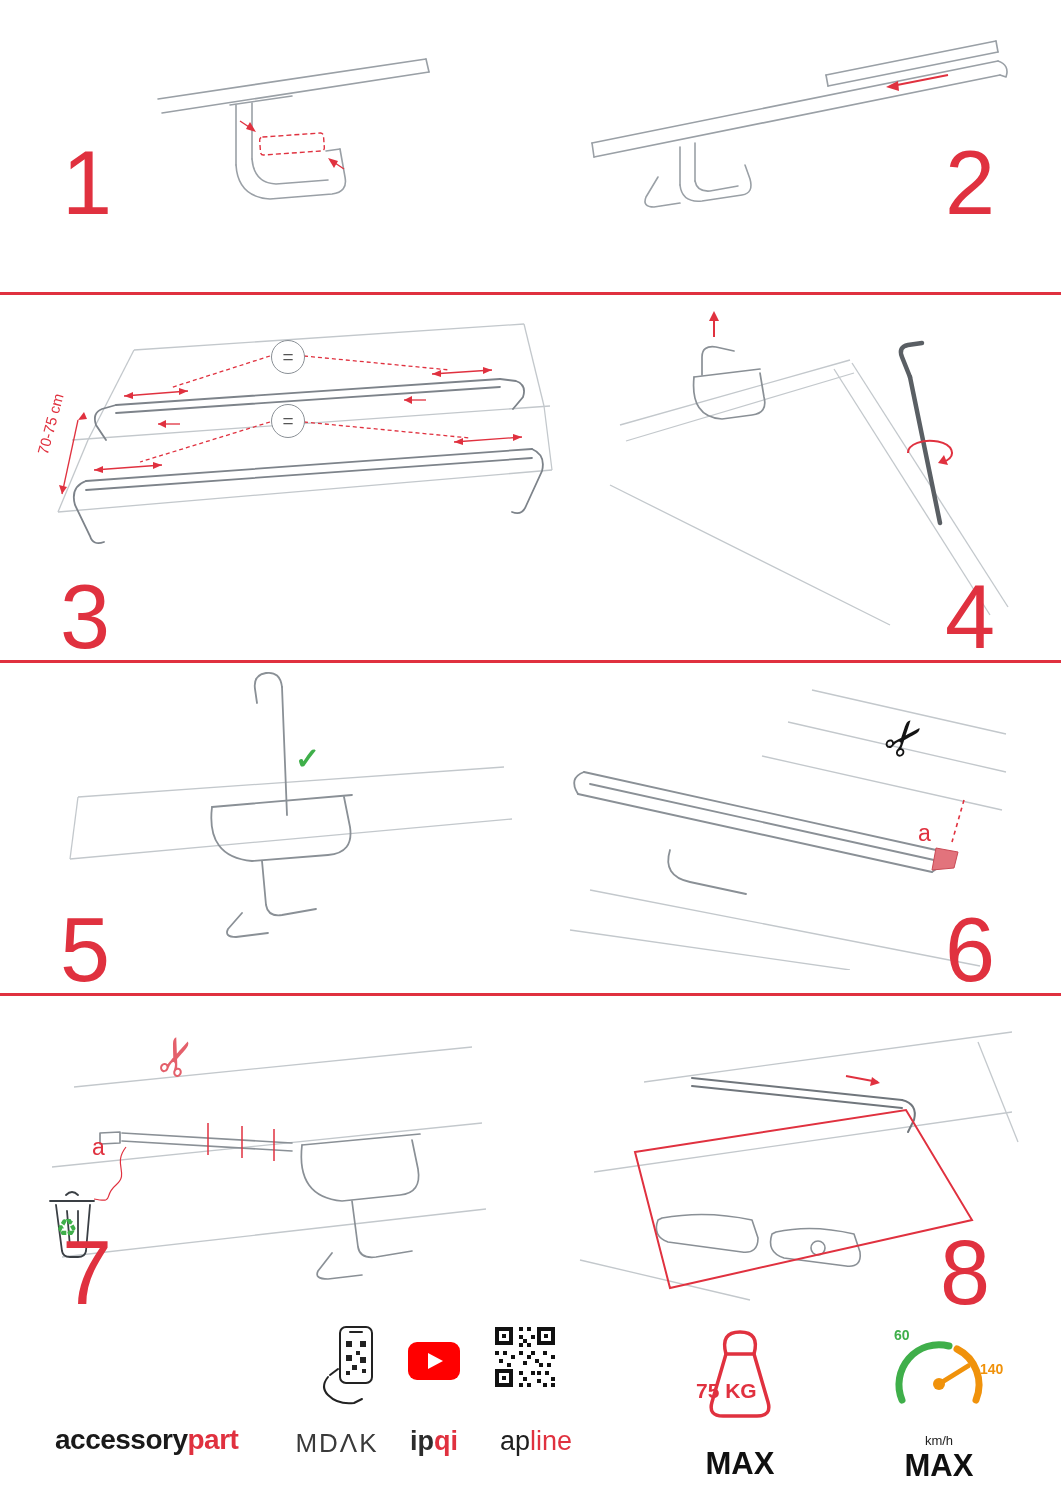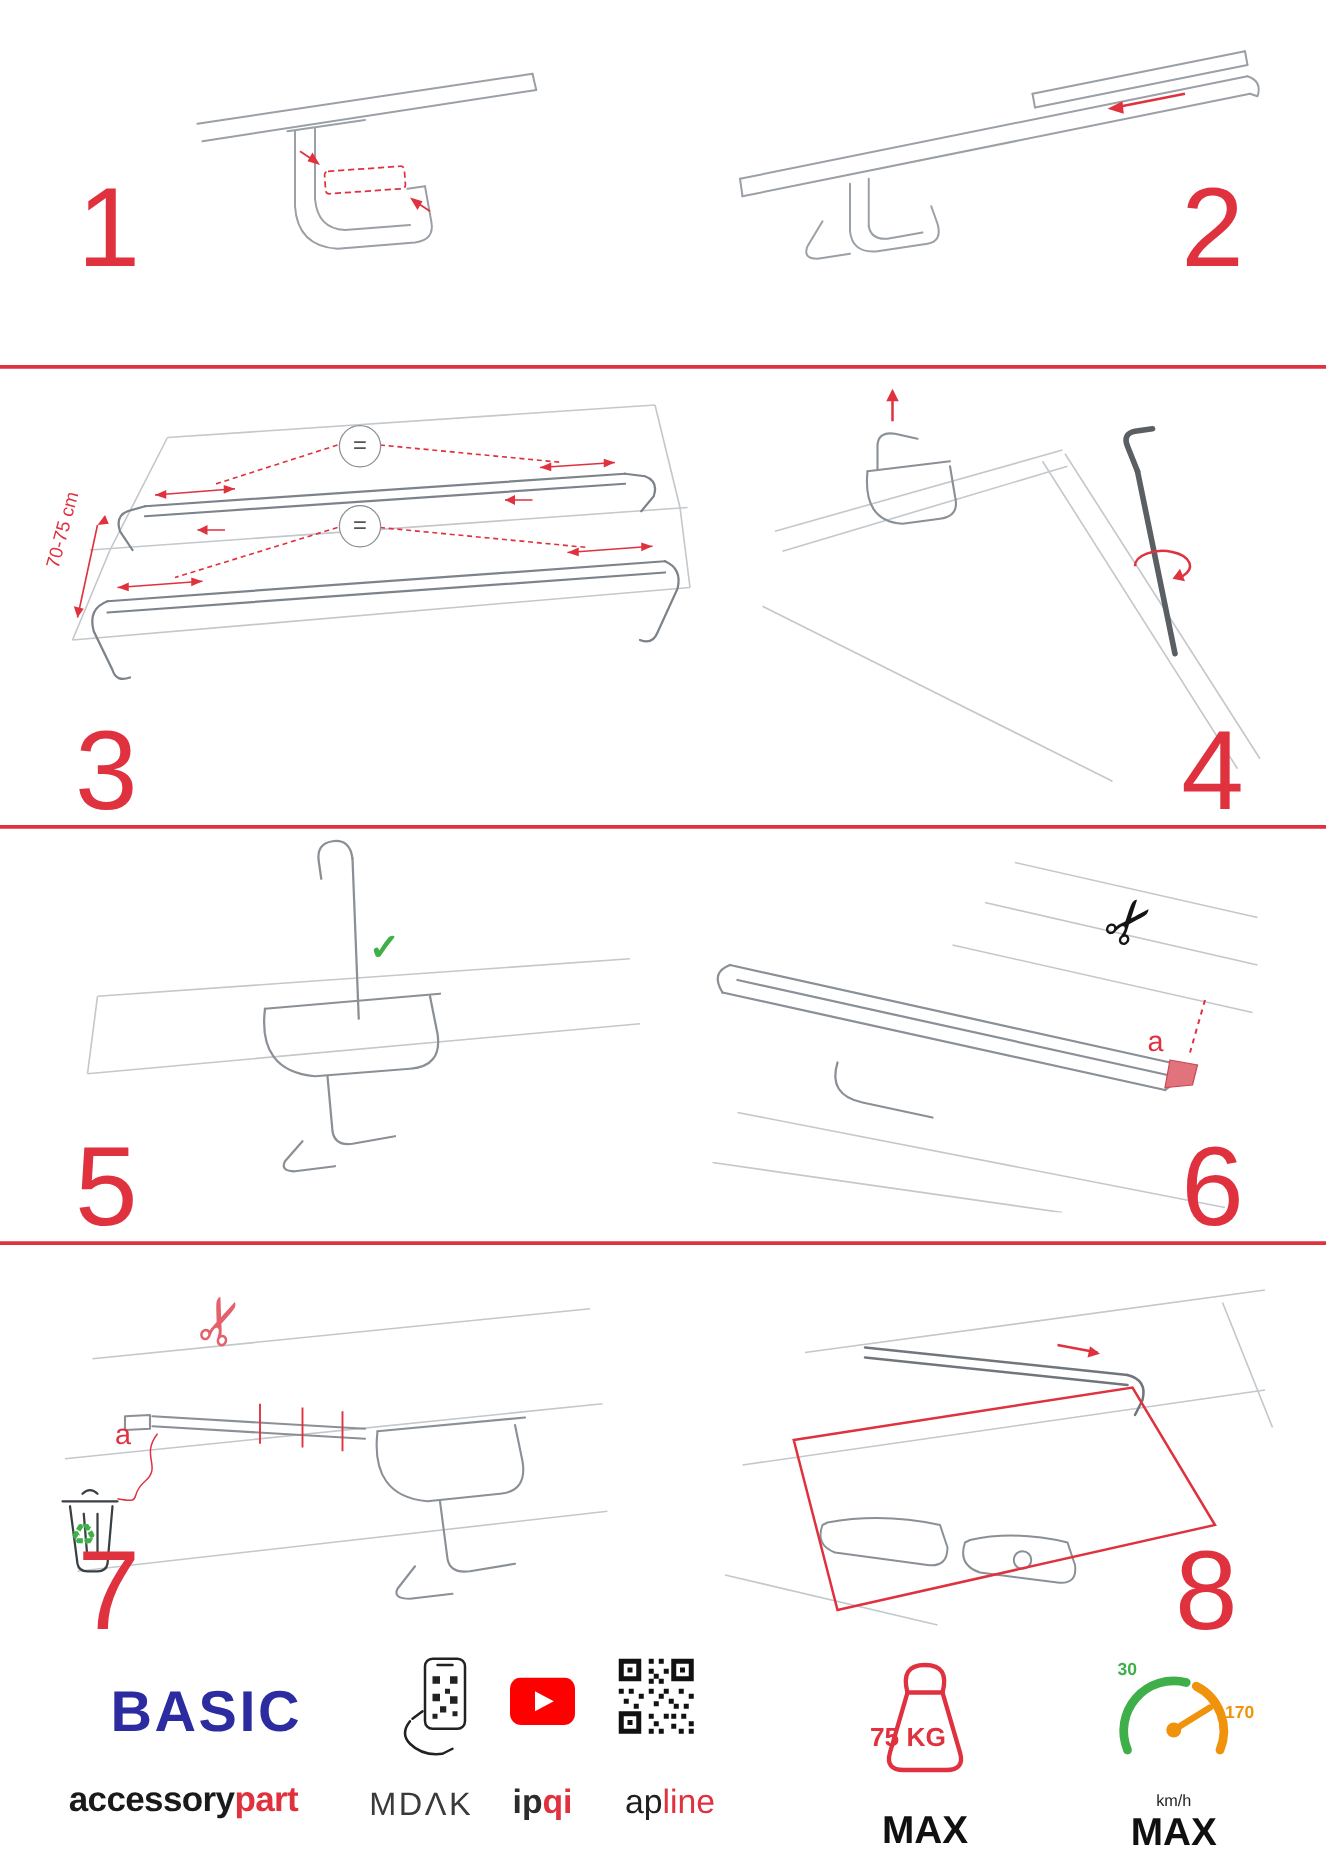--- a/index.html
+++ b/index.html
@@ -297,21 +297,20 @@
       <circle cx="268" cy="228" r="7"></circle>
     </g>
     <g>
       <path d="M296,56 L328,62" stroke="#e0313f" stroke-width="2" fill="none"></path>
       <polygon points="85,132 356,90 422,200 120,268" fill="none" stroke="#e0313f" stroke-width="2"></polygon>
       <polygon fill="#e0313f" points="330,63 320,66 322,57"></polygon>
     </g>
   </svg>
   <div class="step-number" style="left:940px;top:1228px">8</div>
 
-  <div class="brand-title">BASIC</div>
   <div class="brand-name"><span>accessory</span><span class="red-part">part</span></div>
 
   <svg style="left:318px;top:1325px" width="64" height="82" viewBox="0 0 64 82">
     <g stroke="#222" stroke-width="2" fill="none" stroke-linejoin="round" stroke-linecap="round">
       <rect x="22" y="2" width="32" height="56" rx="6"></rect>
       <path d="M32,7 L44,7"></path>
       <path d="M10,52 Q2,62 10,70 Q20,80 36,78 L44,74"></path>
       <path d="M12,50 L20,44"></path>
     </g>
     <g fill="#222">
@@ -387,18 +386,18 @@
   <div class="weight-max">MAX</div>
 
   <svg style="left:880px;top:1322px" width="118" height="104" viewBox="0 0 118 104">
     <g fill="none" stroke-linecap="round">
       <path d="M22,78 A40,40 0 0 1 69,24" stroke="#3faf4a" stroke-width="7"></path>
       <path d="M77,27 A40,40 0 0 1 96,78" stroke="#f0920b" stroke-width="7"></path>
       <path d="M59,62 L88,44" stroke="#f0920b" stroke-width="5"></path>
     </g>
     <circle cx="59" cy="62" r="6" fill="#f0920b"></circle>
   </svg>
-  <div class="speed-low">30</div>
-  <div class="speed-high">170</div>
+  <div class="speed-low">60</div>
+  <div class="speed-high">140</div>
   <div class="speed-unit">km/h</div>
   <div class="speed-max">MAX</div>
 
 </div>
 
 </body></html>

